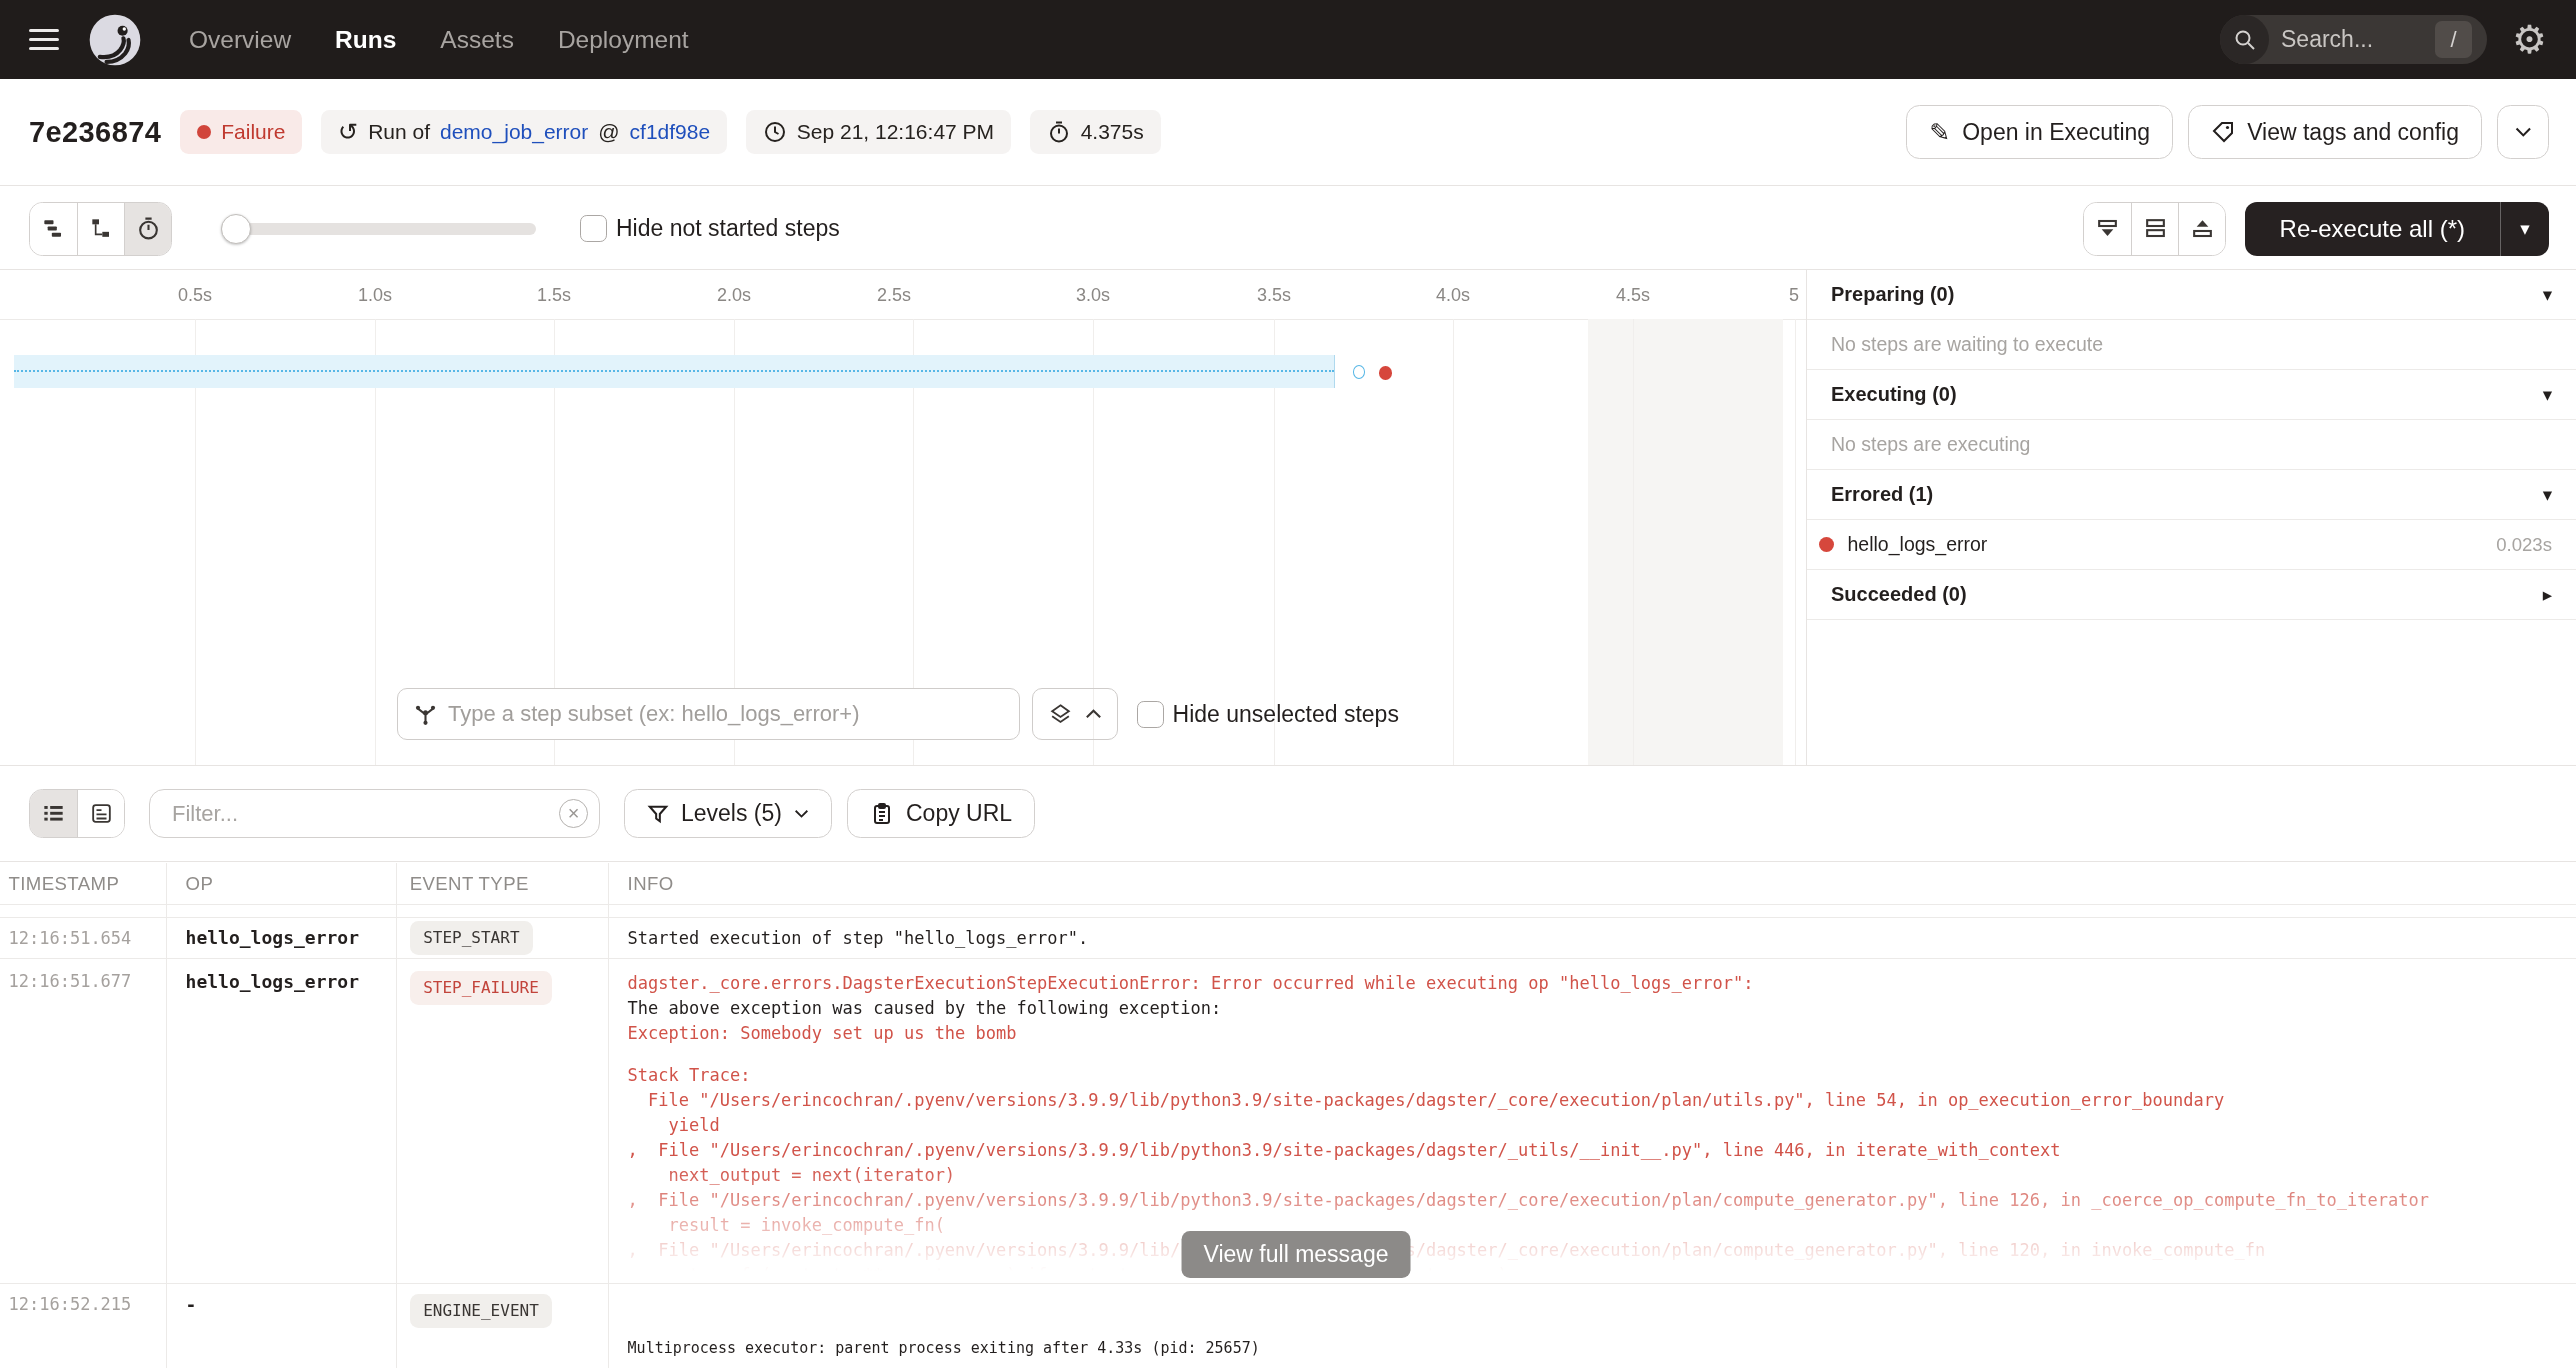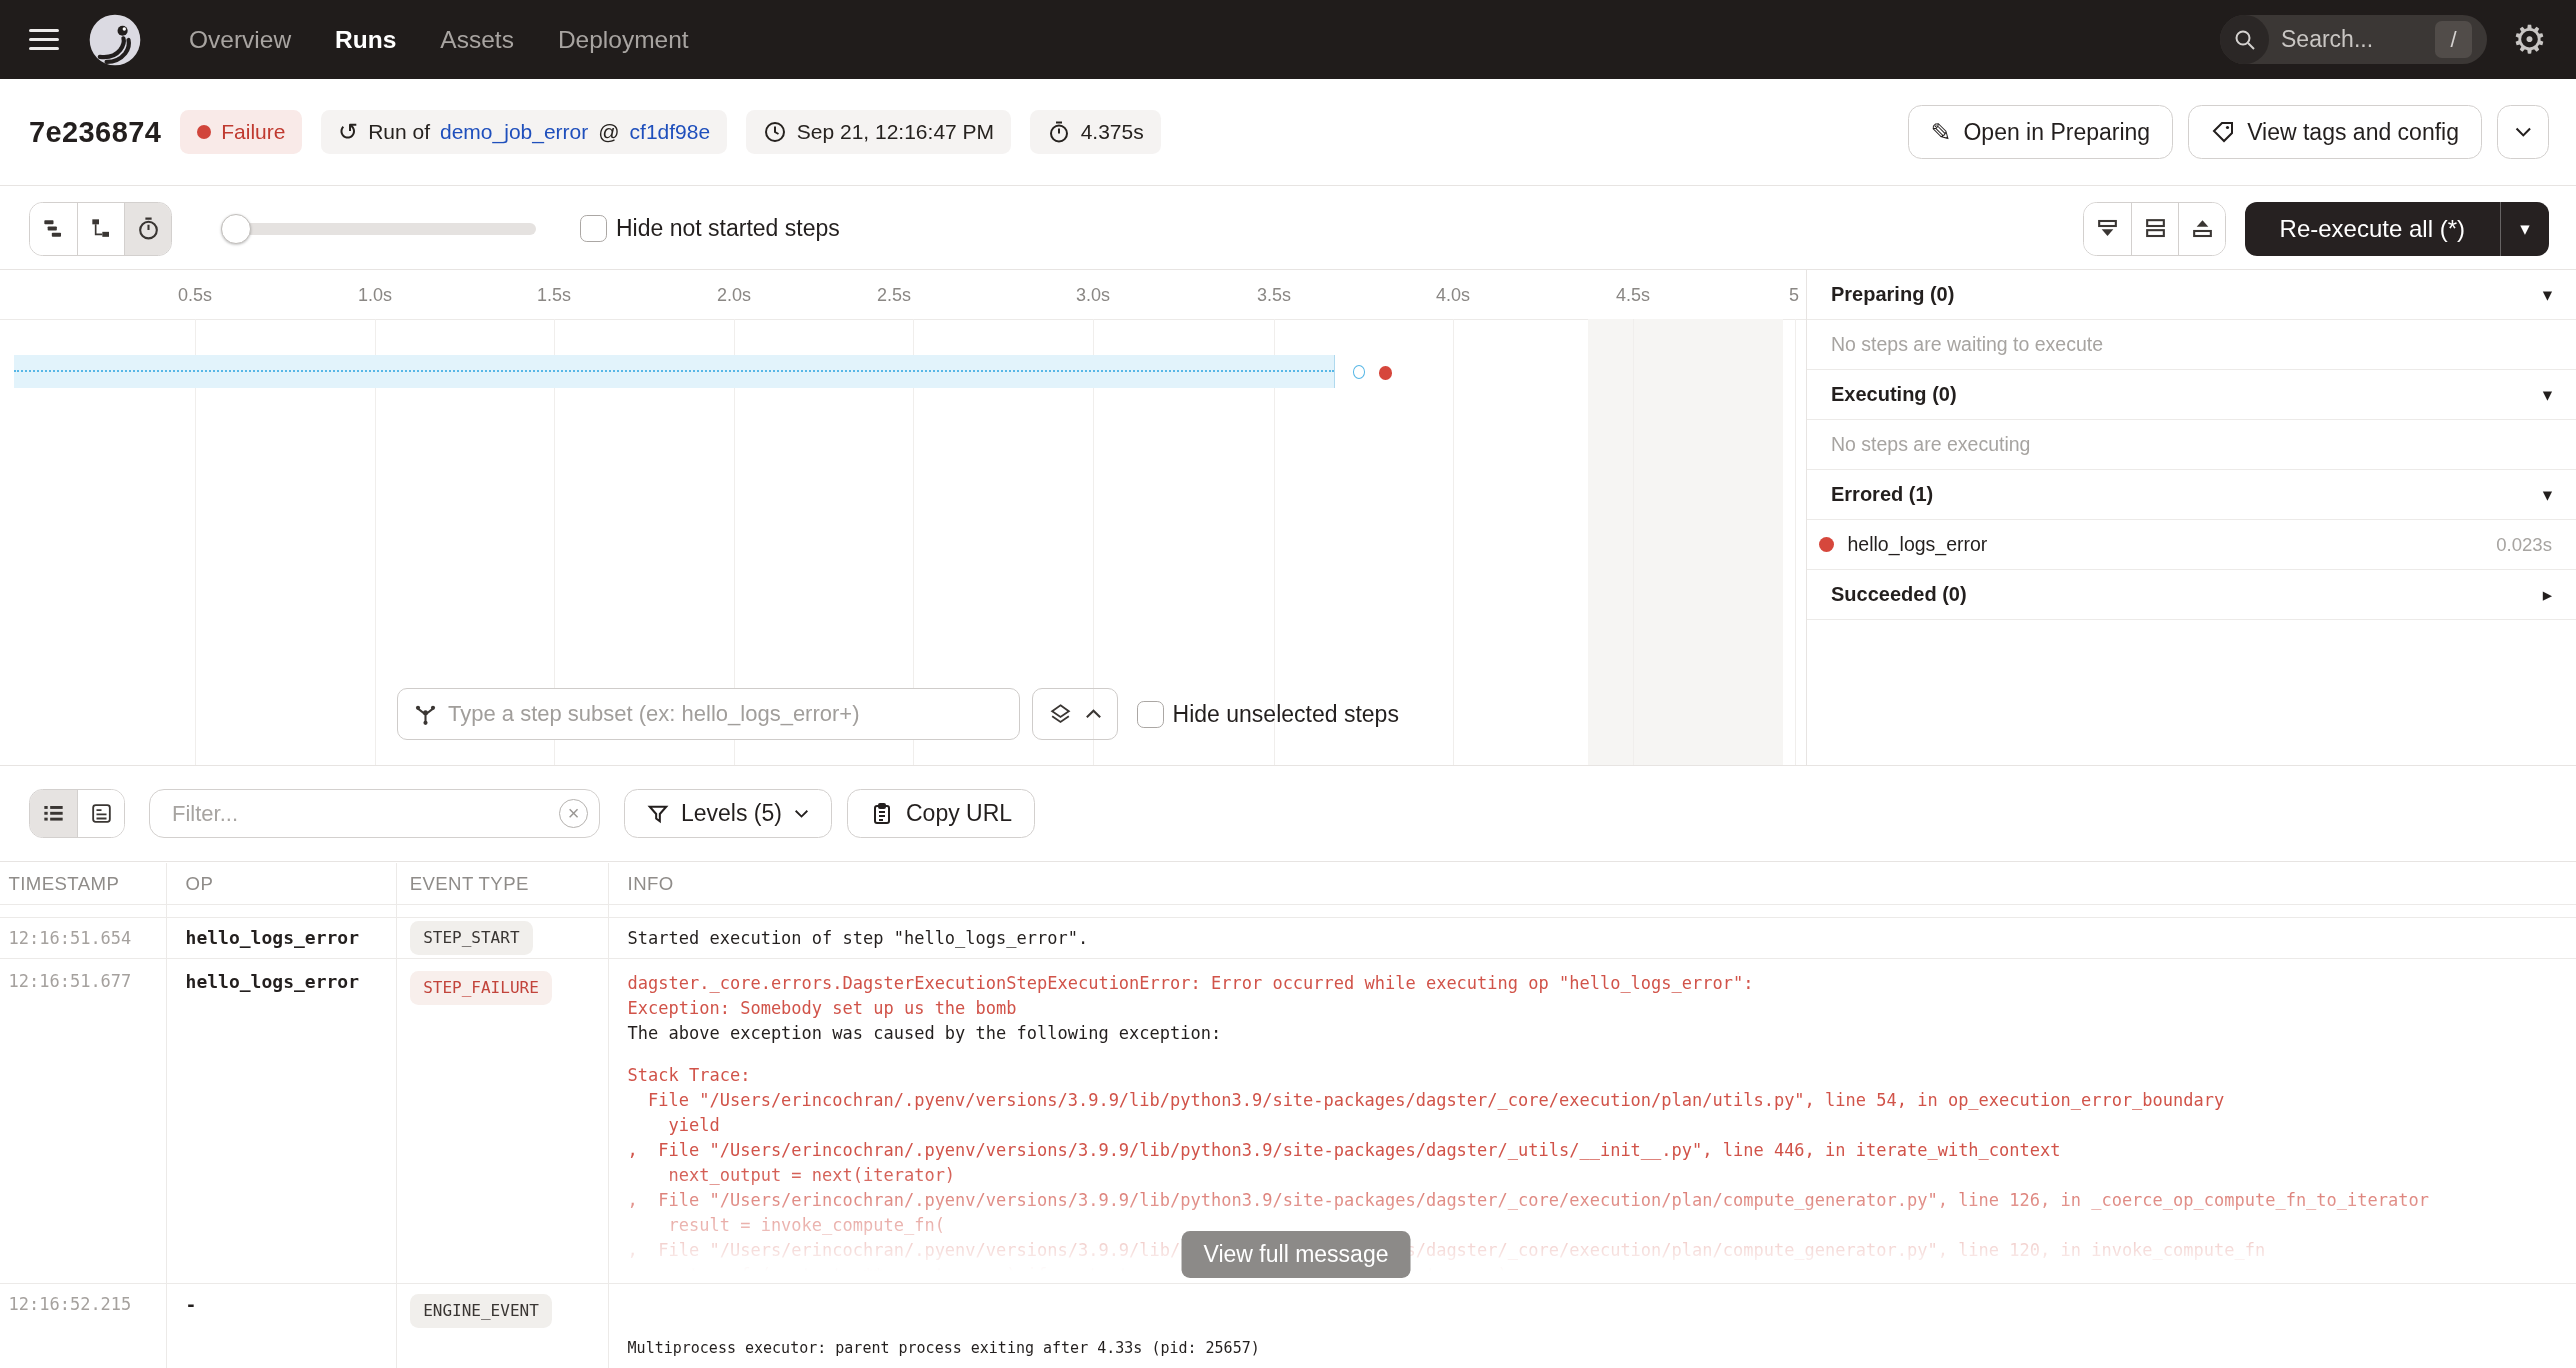--- a/index.html
+++ b/index.html
@@ -235,21 +235,21 @@
           <circle cx="12" cy="13.5" r="8"></circle>
             <line x1="9" y1="2.5" x2="15" y2="2.5"></line>
             <line x1="12" y1="13.5" x2="12" y2="8.5"></line>
         </svg>
       </span>
       <span>4.375s</span>
     </div>
     <div class="rh-spacer"></div>
     <div class="btn">
       <span style="font-size:25px;">✎</span>
-      <span>Open in Preparing</span>
+      <span>Open in Executing</span>
     </div>
     <div class="btn">
       <span>
         <svg width="24" height="24" viewBox="0 0 24 24" fill="none" stroke="#231F1E" stroke-width="2">
           <path d="M3 11 L11 3 H21 V13 L13 21 Z"></path>
             <circle cx="16.5" cy="7.5" r="1.6" fill="#231F1E" stroke="none"></circle>
         </svg>
       </span>
       <span>View tags and config</span>
     </div>
@@ -486,22 +486,22 @@
       <div class="c-info mono cell-info">Started execution of step "hello_logs_error".</div>
     </div>
 
     <div class="lrow row2">
       <div class="c-ts mono cell-ts padtop">12:16:51.677</div>
       <div class="c-op mono cell-op padtop">hello_logs_error</div>
       <div class="c-ev padtop"><span class="badge fail mono">STEP_FAILURE</span></div>
       <div class="c-info padtop">
         <div class="infowrap mono">
           <div class="tl err">dagster._core.errors.DagsterExecutionStepExecutionError: Error occurred while executing op "hello_logs_error":</div>
+          <div class="tl">The above exception was caused by the following exception:</div>
           <div class="tl err">Exception: Somebody set up us the bomb</div>
-          <div class="tl">The above exception was caused by the following exception:</div>
           <div class="tl blank"></div>
           <div class="tl err">Stack Trace:</div>
           <div class="tl err">  File "/Users/erincochran/.pyenv/versions/3.9.9/lib/python3.9/site-packages/dagster/_core/execution/plan/utils.py", line 54, in op_execution_error_boundary</div>
           <div class="tl err">    yield</div>
           <div class="tl err">,  File "/Users/erincochran/.pyenv/versions/3.9.9/lib/python3.9/site-packages/dagster/_utils/__init__.py", line 446, in iterate_with_context</div>
           <div class="tl err">    next_output = next(iterator)</div>
           <div class="tl err">,  File "/Users/erincochran/.pyenv/versions/3.9.9/lib/python3.9/site-packages/dagster/_core/execution/plan/compute_generator.py", line 126, in _coerce_op_compute_fn_to_iterator</div>
           <div class="tl err">    result = invoke_compute_fn(</div>
           <div class="tl err">,  File "/Users/erincochran/.pyenv/versions/3.9.9/lib/python3.9/site-packages/dagster/_core/execution/plan/compute_generator.py", line 120, in invoke_compute_fn</div>
           <div class="tl err">    return fn(context, **args_to_pass) if context_arg_provided else fn(**args_to_pass)</div>

